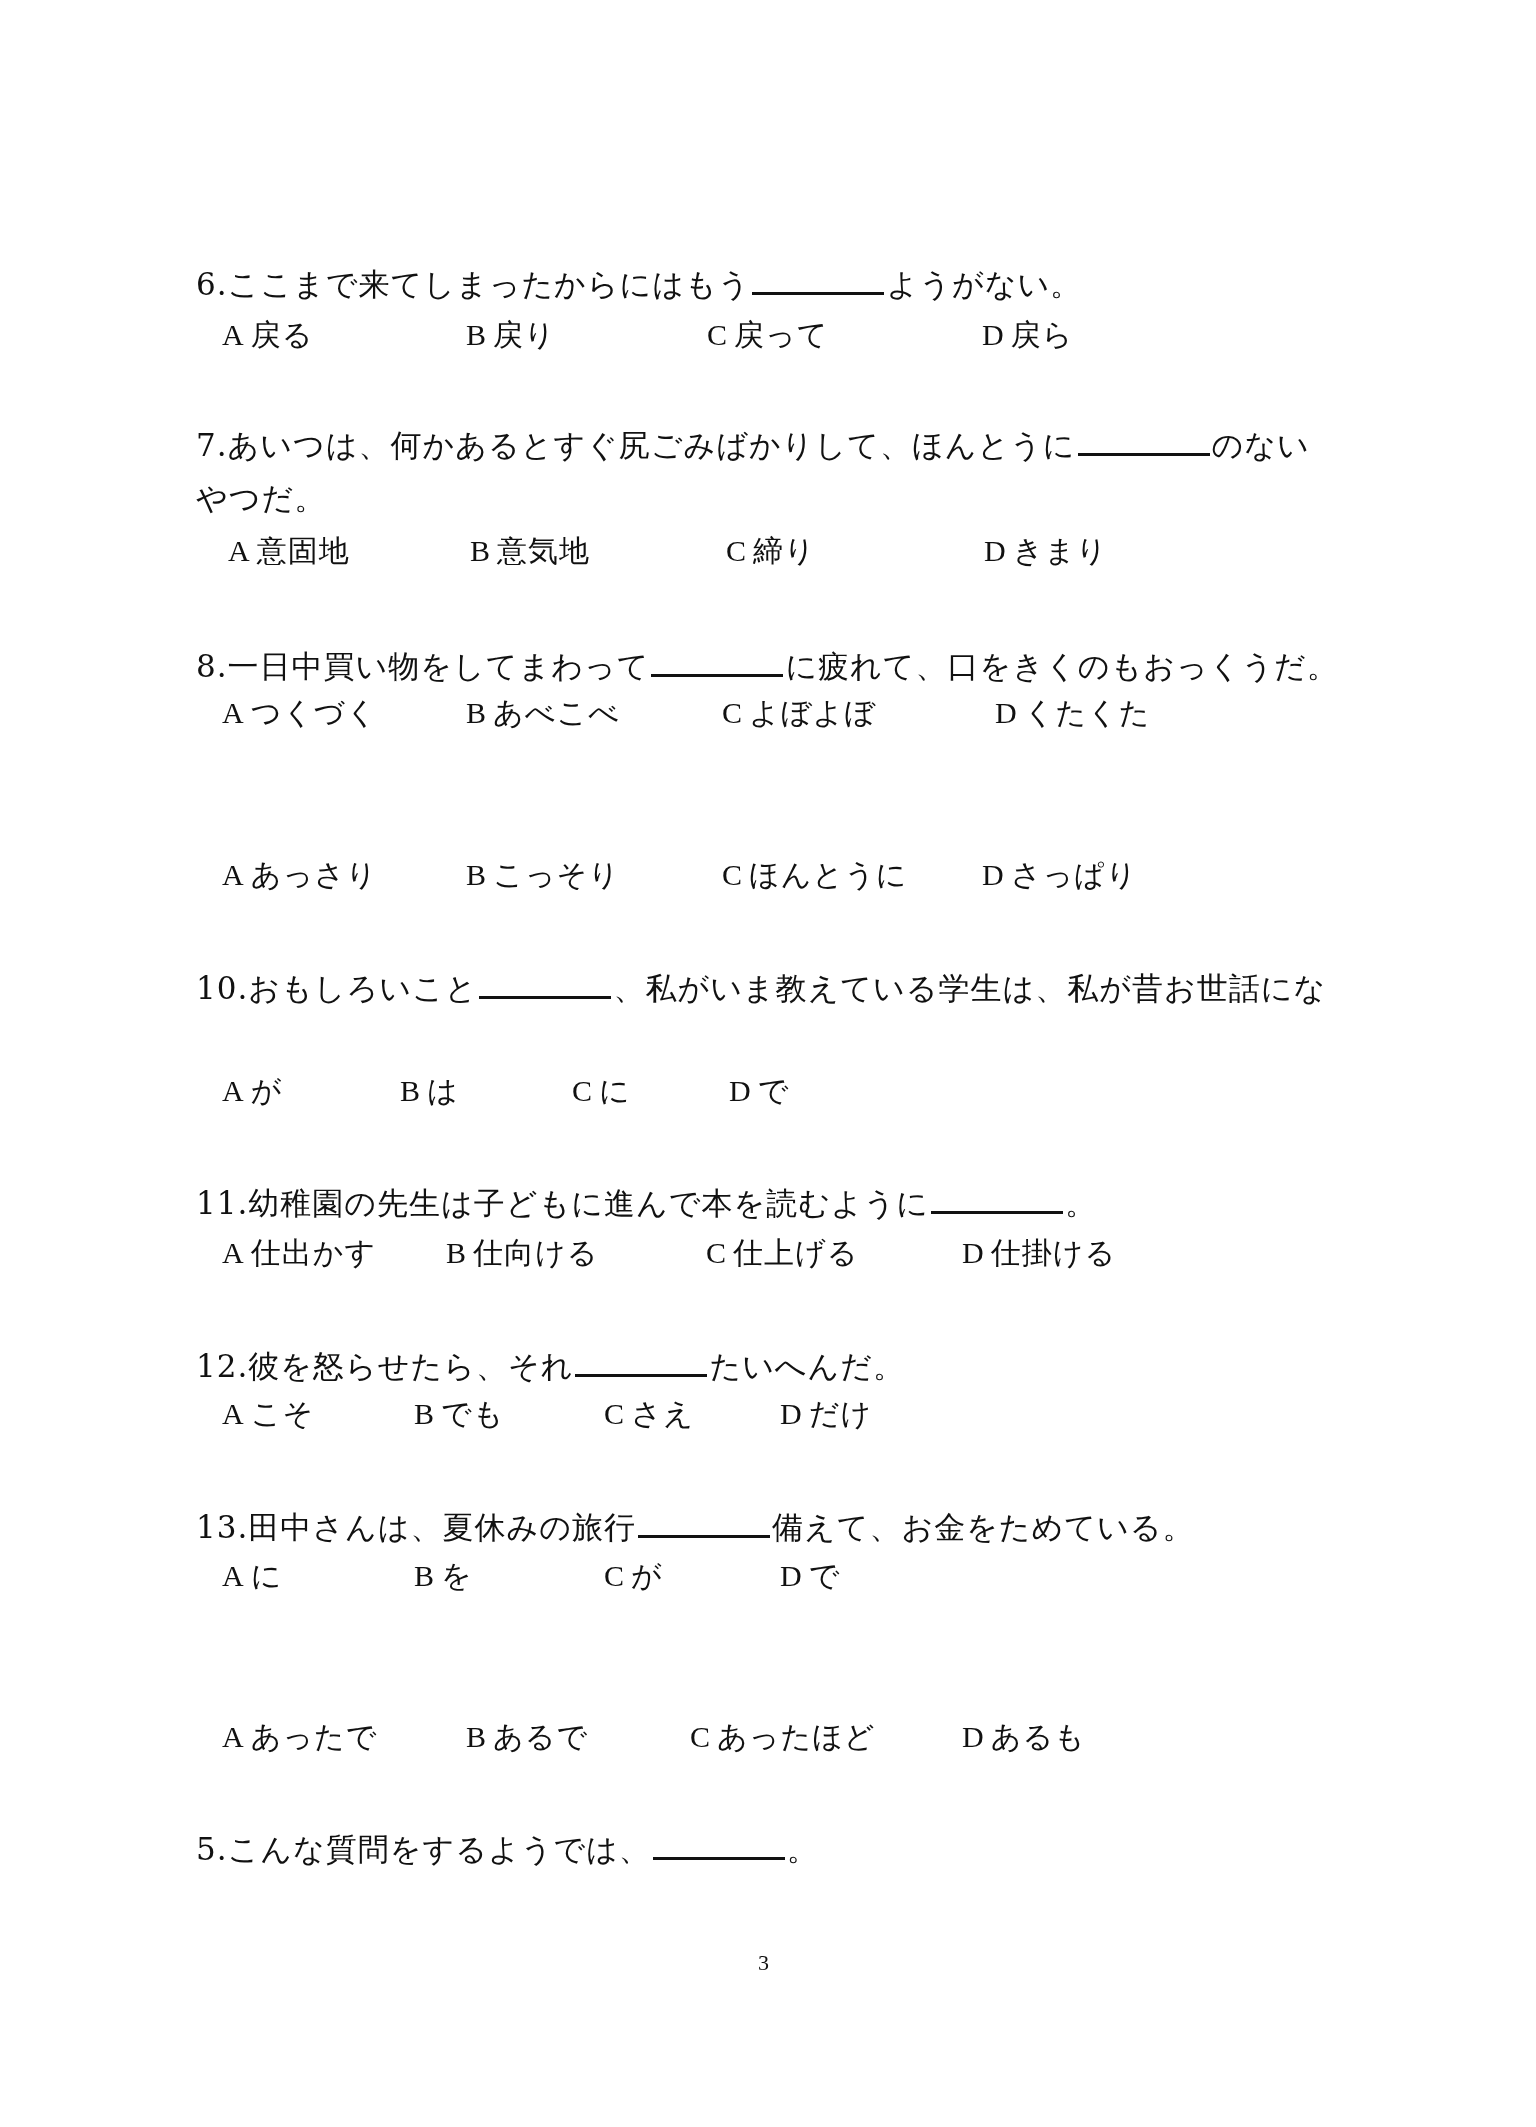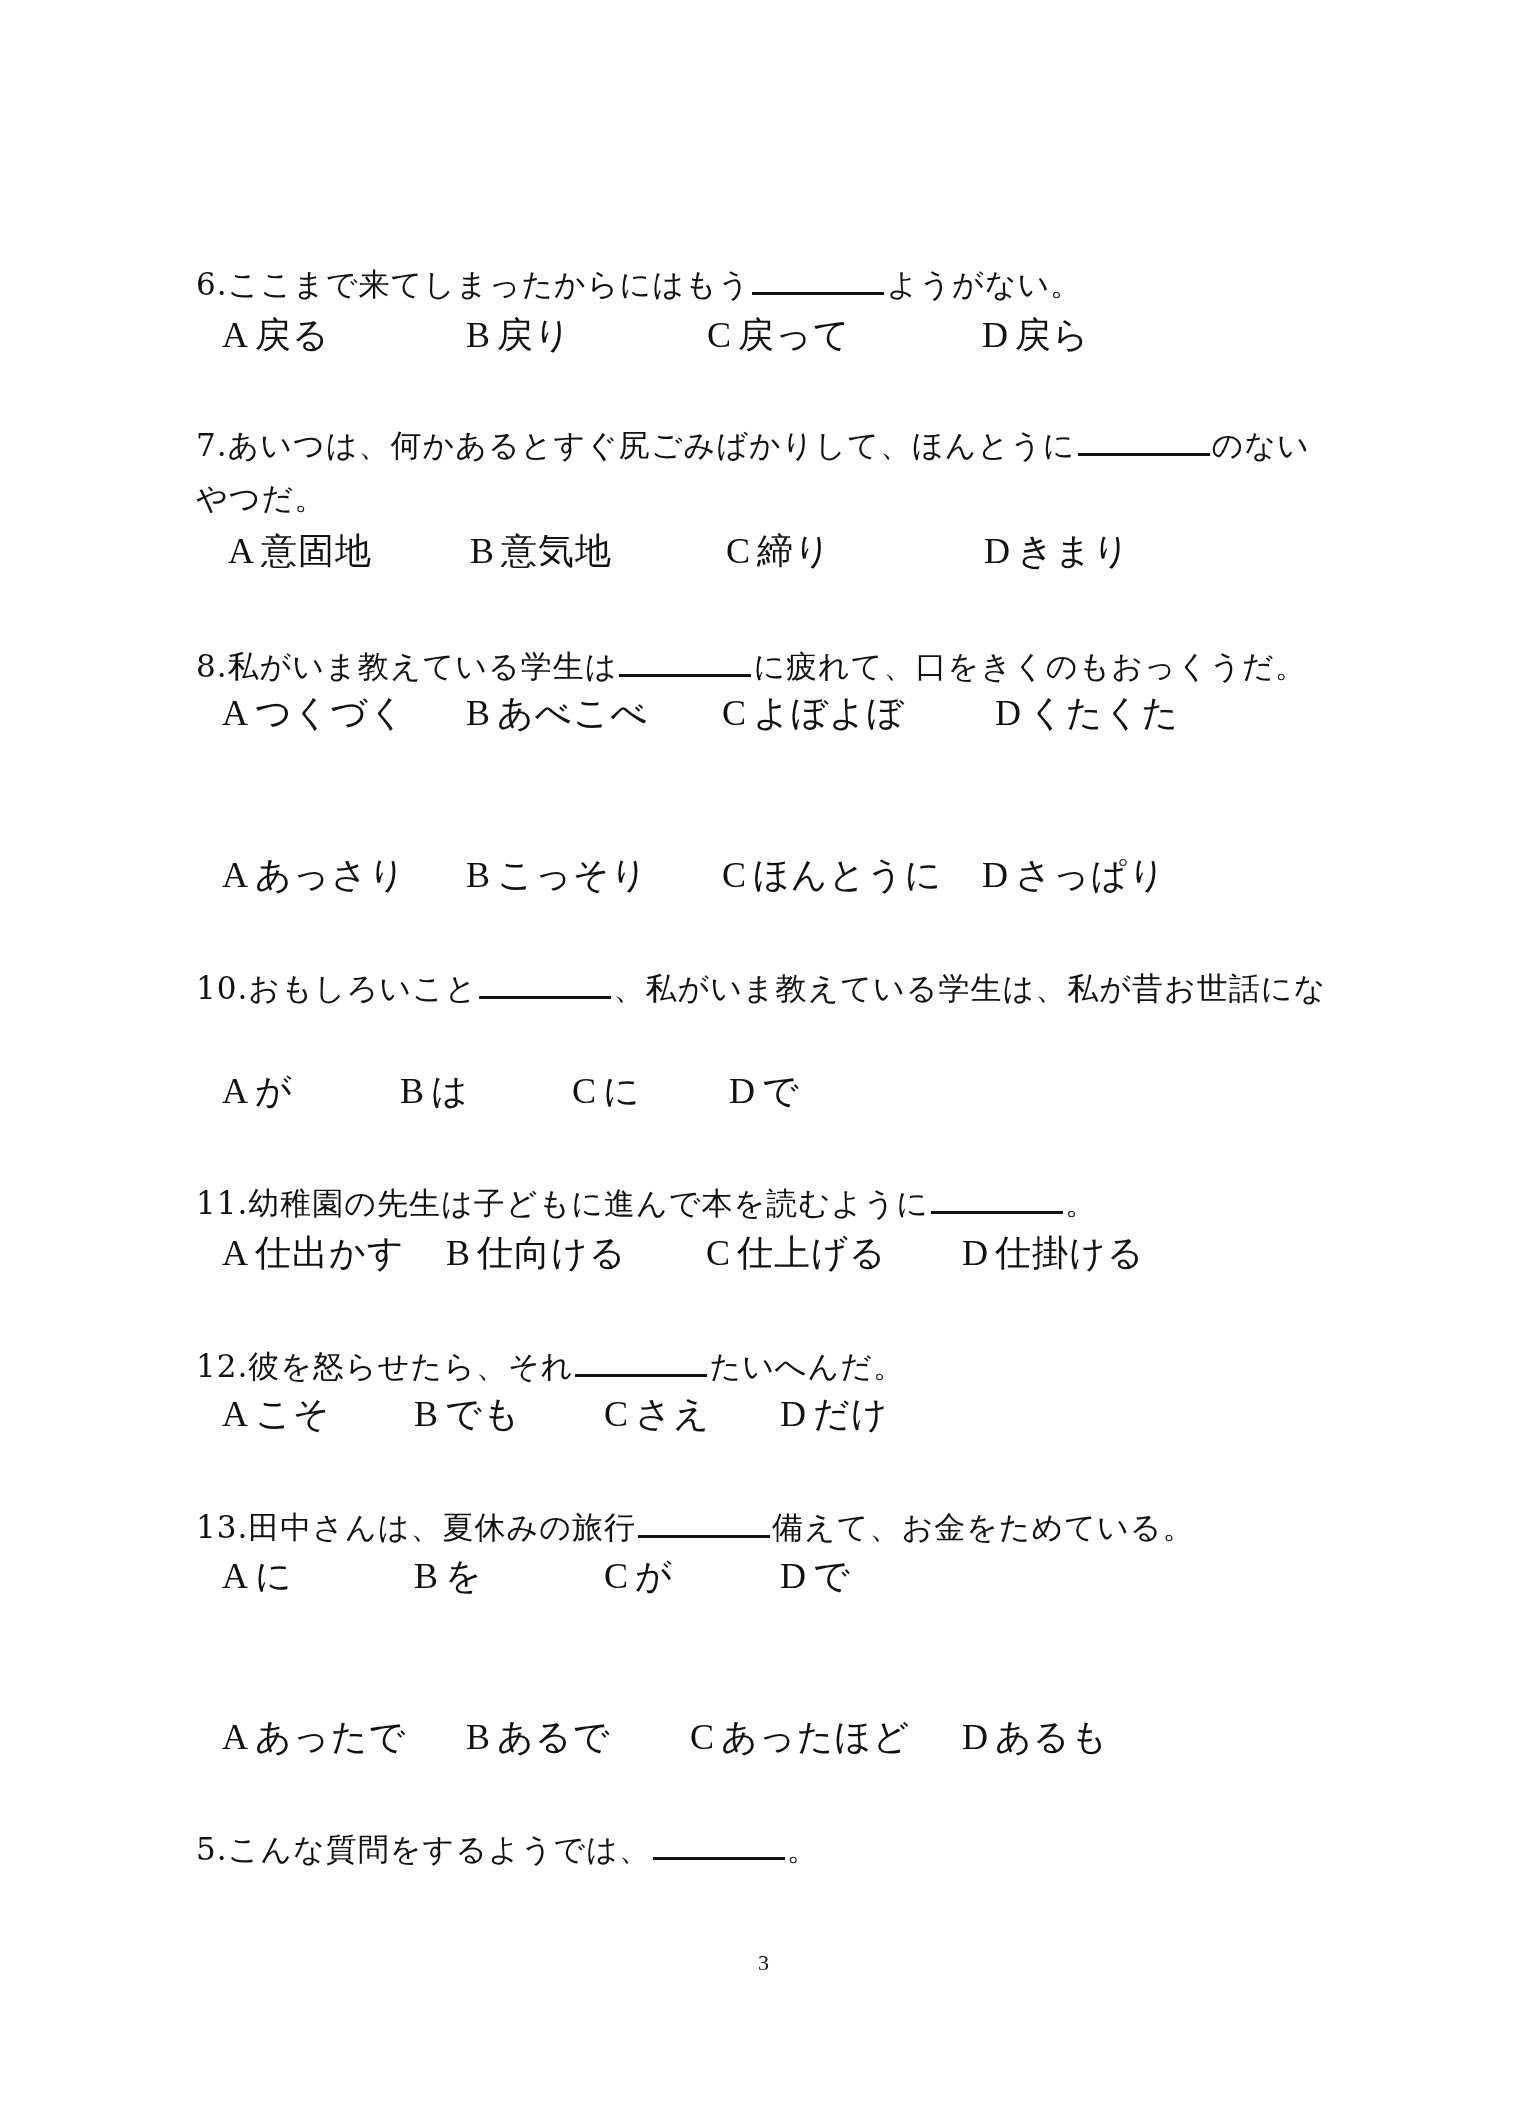--- a/index.html
+++ b/index.html
@@ -11,21 +11,21 @@
   .page { position: absolute; left: 0; top: 0; width: 1536px; height: 2127px; background: #fff; }
   .q-line {
     position: absolute; left: 196px; font-size: 31px; line-height: 40px;
     white-space: nowrap; letter-spacing: 1px;
   }
   .blank {
     display: inline-block; width: 132px; height: 30px;
     border-bottom: 3px solid #111; vertical-align: baseline; margin: 0 2px;
   }
   .opt {
-    position: absolute; font-size: 36px; line-height: 40px; white-space: nowrap; letter-spacing: 1px;
+    position: absolute; font-size: 30px; line-height: 40px; white-space: nowrap; letter-spacing: 1px;
   }
   .opt .letter { margin-right: 6px; font-family: "Liberation Serif", serif; }
   .page-num {
     position: absolute; left: 758px; top: 1950px; font-size: 22px;
     font-family: "Liberation Serif", serif;
   }
 </style>
 </head>
 <body>
 
@@ -37,21 +37,21 @@
   <div class="opt" style="left:707px;top:315px"><span class="letter">C</span><span>戻って</span></div>
   <div class="opt" style="left:982px;top:315px"><span class="letter">D</span><span>戻ら</span></div>
 
   <div class="q-line" style="top:423px"><span>7.</span><span>あいつは、何かあるとすぐ尻ごみばかりして、ほんとうに</span><span class="blank"></span><span>のない</span></div>
   <div class="q-line" style="top:478px"><span>やつだ。</span></div>
   <div class="opt" style="left:228px;top:531px"><span class="letter">A</span><span>意固地</span></div>
   <div class="opt" style="left:470px;top:531px"><span class="letter">B</span><span>意気地</span></div>
   <div class="opt" style="left:726px;top:531px"><span class="letter">C</span><span>締り</span></div>
   <div class="opt" style="left:984px;top:531px"><span class="letter">D</span><span>きまり</span></div>
 
-  <div class="q-line" style="top:644px"><span>8.</span><span>私がいま教えている学生は</span><span class="blank"></span><span>に疲れて、口をきくのもおっくうだ。</span></div>
+  <div class="q-line" style="top:644px"><span>8.</span><span>一日中買い物をしてまわって</span><span class="blank"></span><span>に疲れて、口をきくのもおっくうだ。</span></div>
   <div class="opt" style="left:222px;top:693px"><span class="letter">A</span><span>つくづく</span></div>
   <div class="opt" style="left:466px;top:693px"><span class="letter">B</span><span>あべこべ</span></div>
   <div class="opt" style="left:722px;top:693px"><span class="letter">C</span><span>よぼよぼ</span></div>
   <div class="opt" style="left:995px;top:693px"><span class="letter">D</span><span>くたくた</span></div>
 
   <div class="opt" style="left:222px;top:855px"><span class="letter">A</span><span>あっさり</span></div>
   <div class="opt" style="left:466px;top:855px"><span class="letter">B</span><span>こっそり</span></div>
   <div class="opt" style="left:722px;top:855px"><span class="letter">C</span><span>ほんとうに</span></div>
   <div class="opt" style="left:982px;top:855px"><span class="letter">D</span><span>さっぱり</span></div>
 

